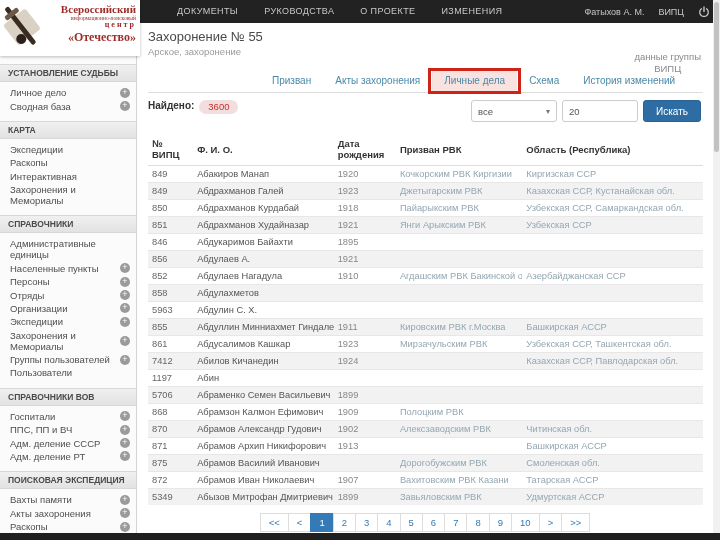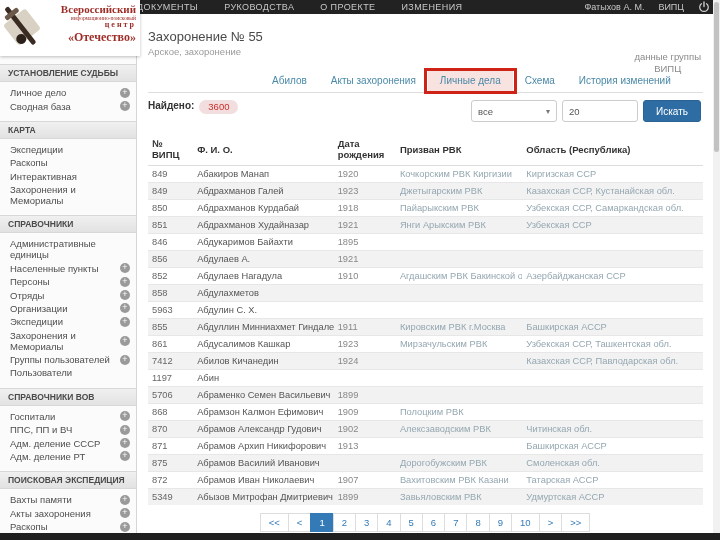--- a/index.html
+++ b/index.html
@@ -1,21 +1,21 @@
 <!DOCTYPE html>
 <html><head>
 <meta charset="utf-8">
 <style>
   * { box-sizing: border-box; margin: 0; padding: 0; }
   html,body { width:720px; height:540px; overflow:hidden; background:#fff;
               font-family:"Liberation Sans", sans-serif; }
 
   
-  .topbar { position:absolute; left:124px; top:0; right:0; height:14px;
-            background:#222; display:flex; align-items:center; }
+  .topbar { position:absolute; left:140px; top:0; right:0; height:23px;
+            background:#222; display:flex; align-items:center;padding-left:24px; }
   .topnav { display:flex; }
   .nav-item { color:#c8c8c8; font-size:9px; letter-spacing:.4px; padding:0 13px;
               line-height:23px; cursor:pointer; text-transform:uppercase; }
   .topbar-right { margin-left:auto; display:flex; align-items:center; gap:14px; padding-right:10px; }
   .topbar-user, .topbar-group { color:#c8c8c8; font-size:9px; cursor:pointer; }
   .power { width:12px; height:12px; cursor:pointer; }
 
   
   .logo-area { position:absolute; left:0; top:0; width:140px; height:56px; background:#fff;
                display:flex; align-items:flex-start; padding:4px 4px 0 2px;
@@ -240,21 +240,21 @@
 
 <div class="main">
   <div class="page-title">Захоронение № 55</div>
   <div class="page-subtitle">Арское, захоронение</div>
   <div class="header-right">
     <div>данные группы</div>
     <div>ВИПЦ</div>
   </div>
 
   <div class="tabs" id="tabs">
-      <div class="tab">Абилов</div>
+      <div class="tab">Призван</div>
       <div class="tab">Акты захоронения</div>
       <div class="tab active">Личные дела<span class="annotation-box"></span></div>
       <div class="tab">Схема</div>
       <div class="tab">История изменений</div>
     </div>
 
   <div class="results-bar">
     <span class="found-label">Найдено:</span>
     <span class="found-badge">3600</span>
     <div class="controls">

